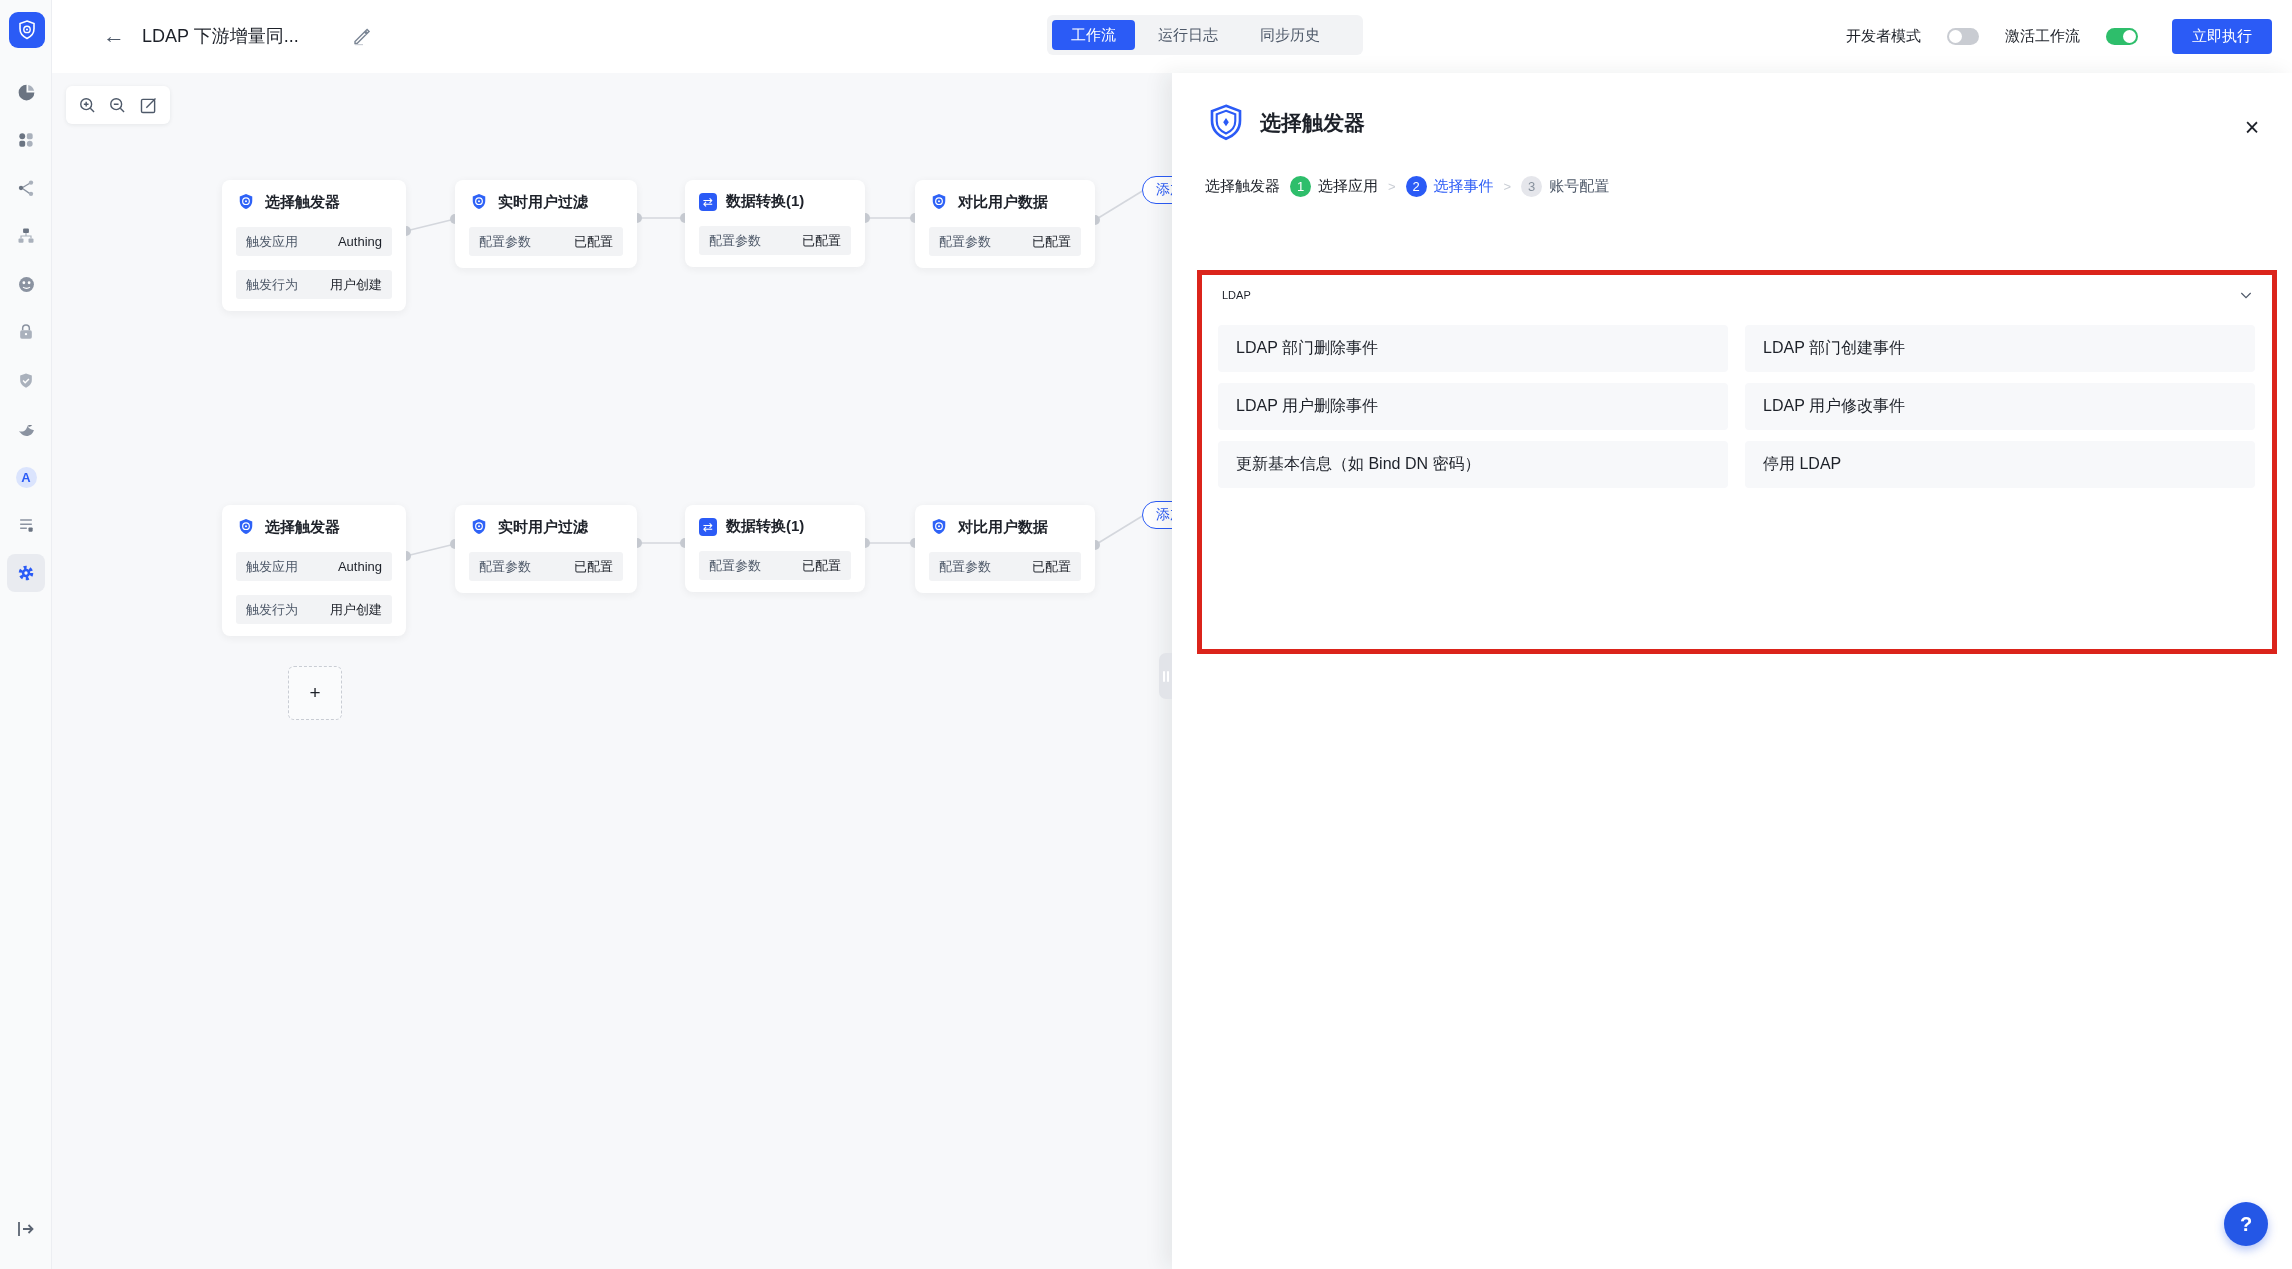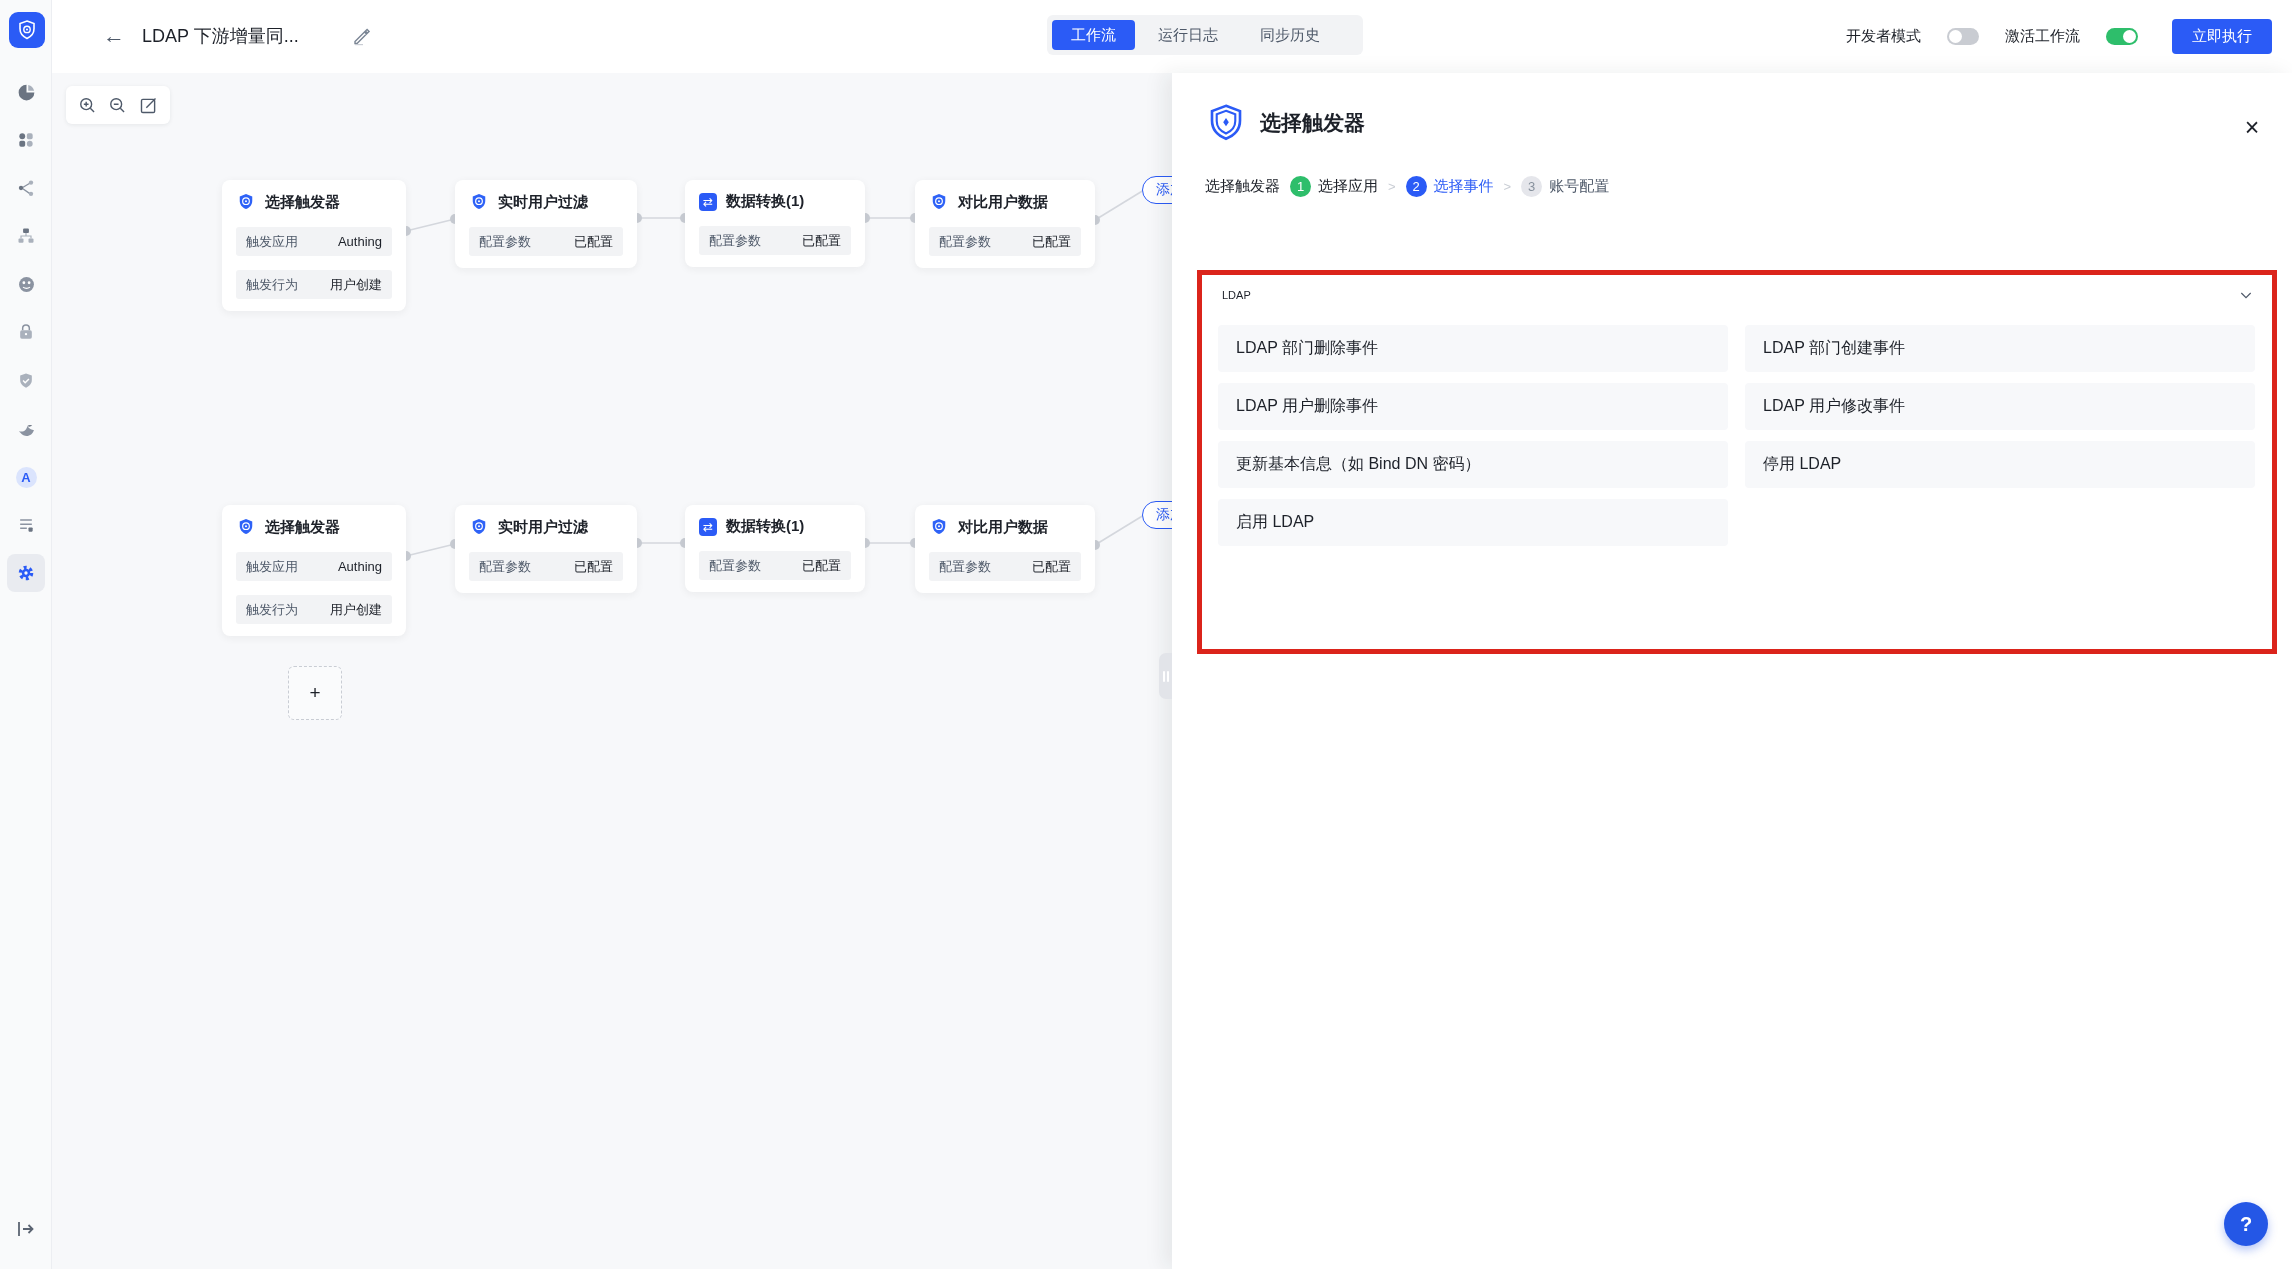--- a/index.html
+++ b/index.html
@@ -479,20 +479,19 @@
         </svg>
     </div>
 
     <div class="event-grid">
       <div class="event-item">LDAP 部门删除事件</div>
       <div class="event-item">LDAP 部门创建事件</div>
       <div class="event-item">LDAP 用户删除事件</div>
       <div class="event-item">LDAP 用户修改事件</div>
       <div class="event-item">更新基本信息（如 Bind DN 密码）</div>
       <div class="event-item">停用 LDAP</div>
-      <div class="event-item">启用 LDAP</div>
     </div>
   </section>
 
   <div class="red-box"></div>
 
   <button class="help-fab">?</button>
 </div>
 
 </body></html>

